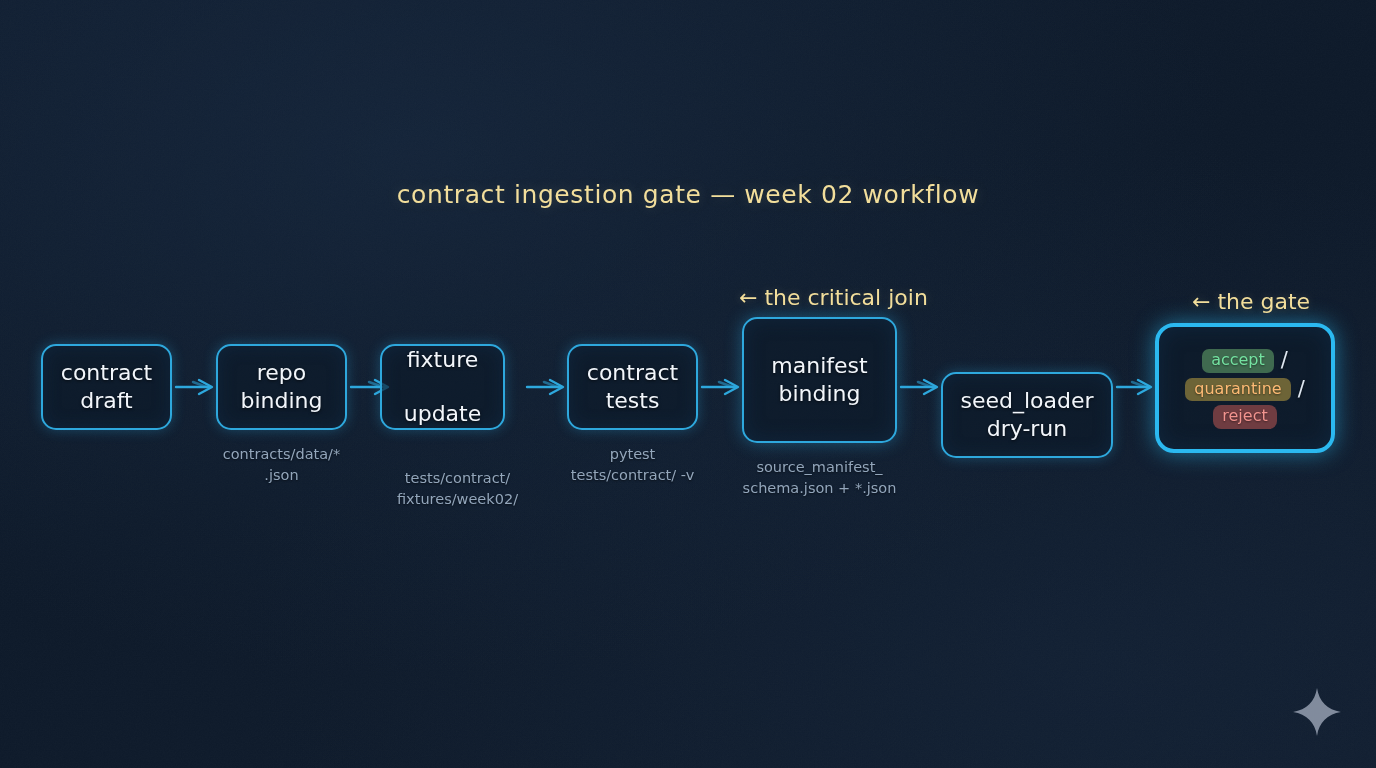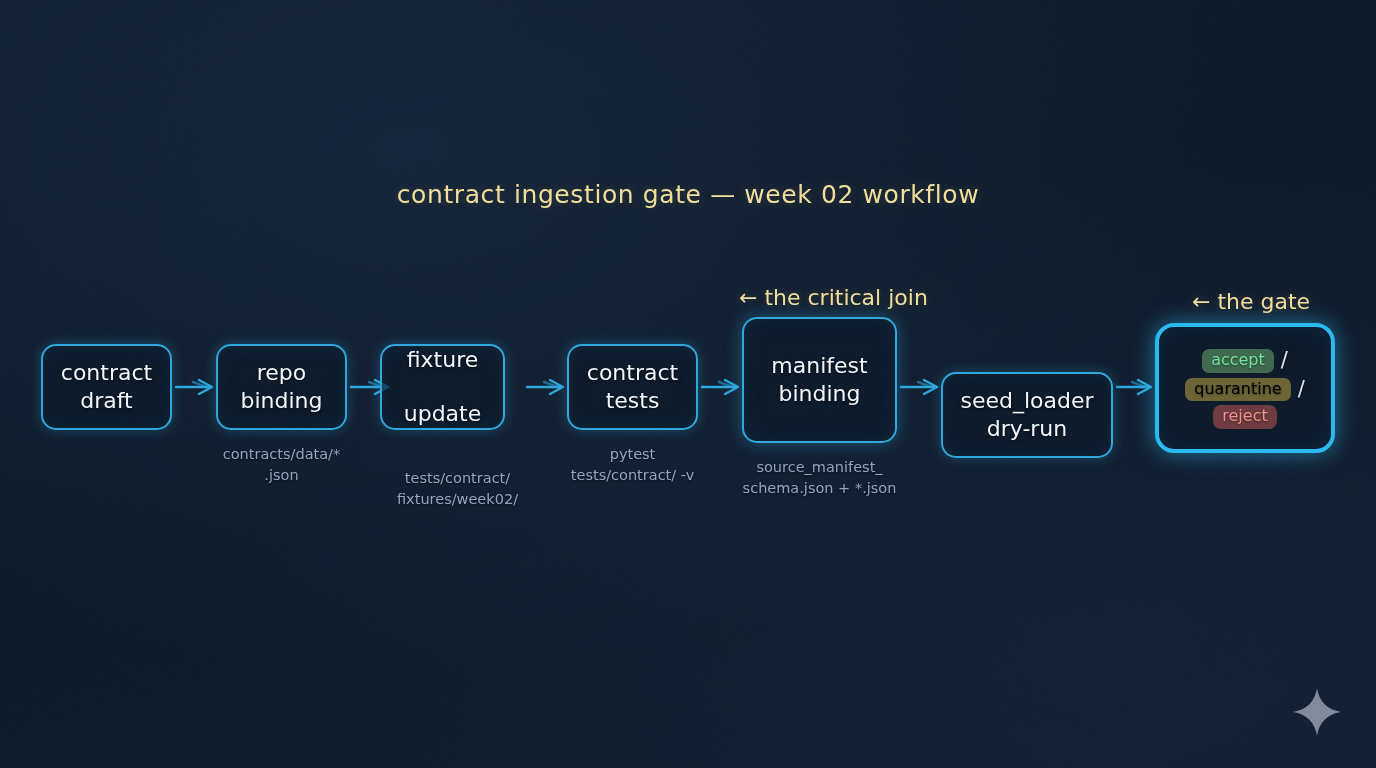--- a/index.html
+++ b/index.html
@@ -219,21 +219,21 @@
       <div class="node" style="left: 941px; top: 344px; width: 172px; height: 86px; margin-top: 28px;">
         <span class="ln">seed_loader</span>
         <span class="ln">dry-run</span>
       </div>
       <div class="node gate" style="left: 1155px; top: 323px; width: 180px; height: 130px;">
         <div class="chip-row">
           <span class="chip accept" style="background: rgb(63, 106, 79); color: rgb(116, 226, 161);">accept</span>
           <span class="slash">/</span>
         </div>
         <div class="chip-row">
-          <span class="chip quarantine" style="background: rgb(109, 100, 55); color: #000000;">quarantine</span>
+          <span class="chip quarantine" style="background: rgb(109, 100, 55); color: #fdba74;">quarantine</span>
           <span class="slash">/</span>
         </div>
         <div class="chip-row">
           <span class="chip reject" style="background: rgb(111, 60, 65); color: rgb(242, 148, 143);">reject</span>
         </div>
       </div>
     </div>
 
   <div id="annotation-layer">
       <div class="annot" style="left: 739px; top: 285px;">← the critical join</div>

